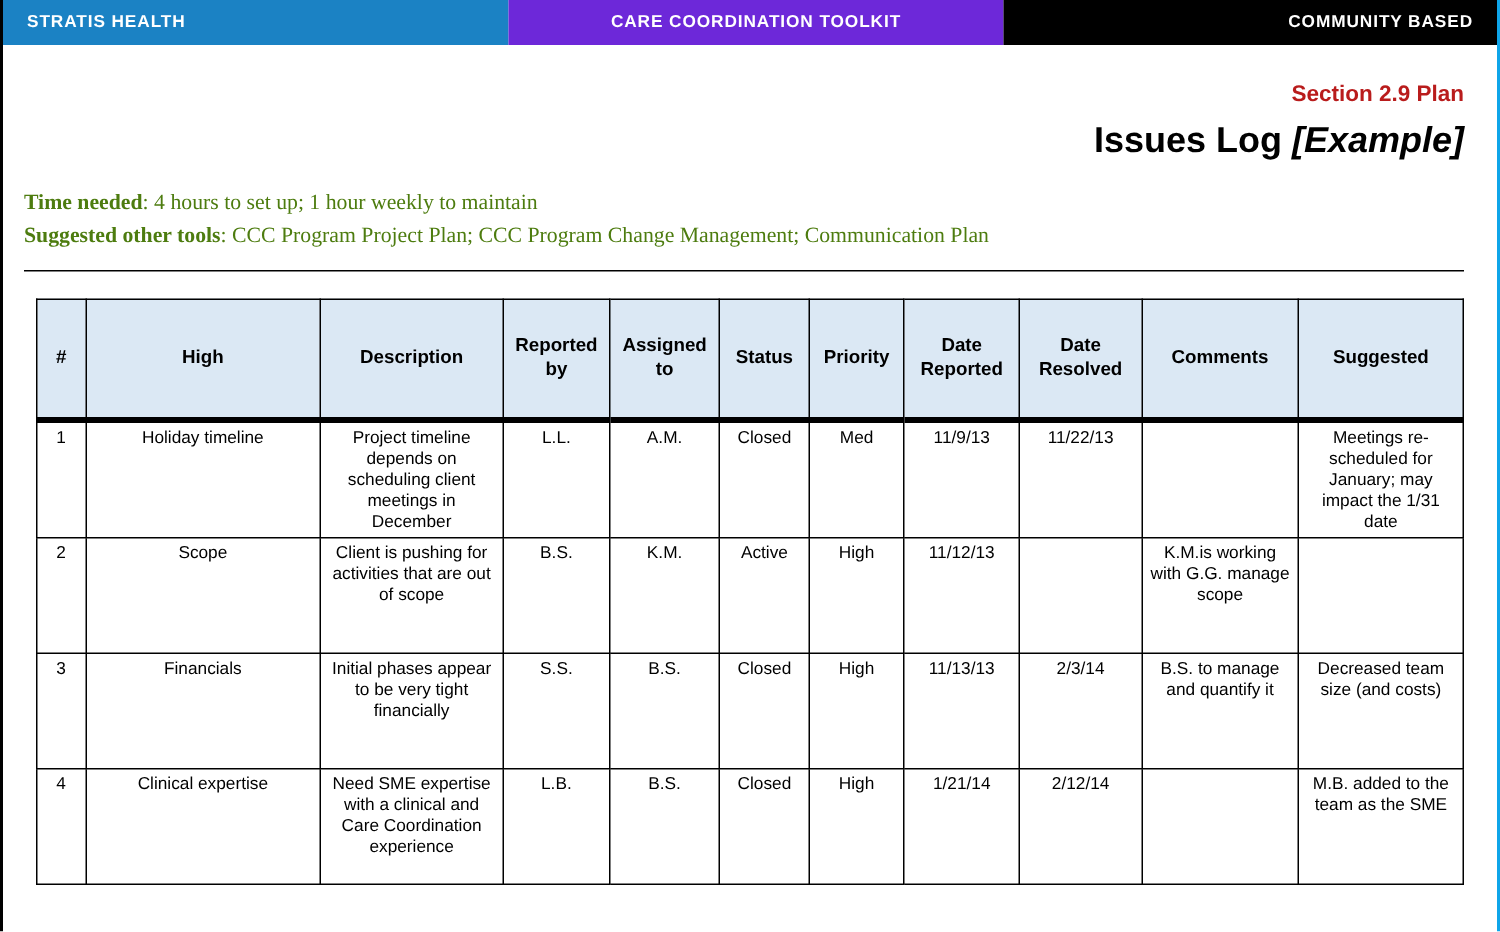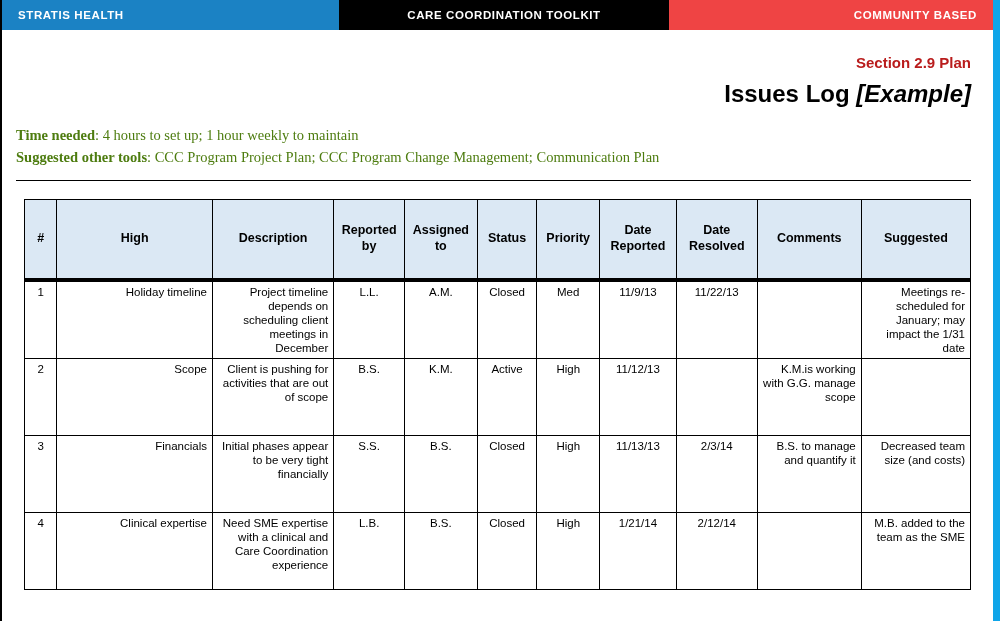--- a/index.html
+++ b/index.html
@@ -13,21 +13,21 @@
     font-family: "Liberation Sans", sans-serif;
     overflow: hidden;
   }
   .page {
     position: relative;
     width: 1000px;
     height: 621px;
     box-sizing: border-box;
     background: #ffffff;
     border-left: 2px solid #000;
-    border-right: 7px solid #0ea5e9;
+    border-right: 2px solid #0ea5e9;
   }
 
   
   .banner {
     display: flex;
     width: 100%;
     height: 33px;
     box-sizing: border-box;
     border-bottom: 3px solid #ffffff;
   }
@@ -44,26 +44,26 @@
     font-family: "Liberation Sans", sans-serif;
   }
   .banner-brand {
     width: 337px;
     background: #1b82c4;
     justify-content: flex-start;
     padding-left: 16px;
   }
   .banner-toolkit {
     width: 330px;
-    background: #000000;
+    background: #6d28d9;
     justify-content: center;
   }
   .banner-audience {
     flex: 1 1 auto;
-    background: #ef4444;
+    background: #000000;
     justify-content: flex-end;
     padding-right: 16px;
   }
 
   
   .title-block {
     padding: 22px 22px 0 22px;
     text-align: right;
   }
   .section-label {
@@ -132,21 +132,21 @@
     padding: 2px 3px;
   }
   table.issues tbody td {
     height: 70px;
   }
   td.c-num, td.c-by, td.c-to, td.c-status,
   td.c-prio, td.c-dr, td.c-dres {
     text-align: center;
   }
   td.c-issue, td.c-desc, td.c-comments, td.c-res {
-    text-align: right;
+    text-align: center;
   }
   
   col.w-num      { width: 32px; }
   col.w-issue    { width: 154px; }
   col.w-desc     { width: 120px; }
   col.w-by       { width: 70px; }
   col.w-to       { width: 72px; }
   col.w-status   { width: 59px; }
   col.w-prio     { width: 62px; }
   col.w-dr       { width: 76px; }

